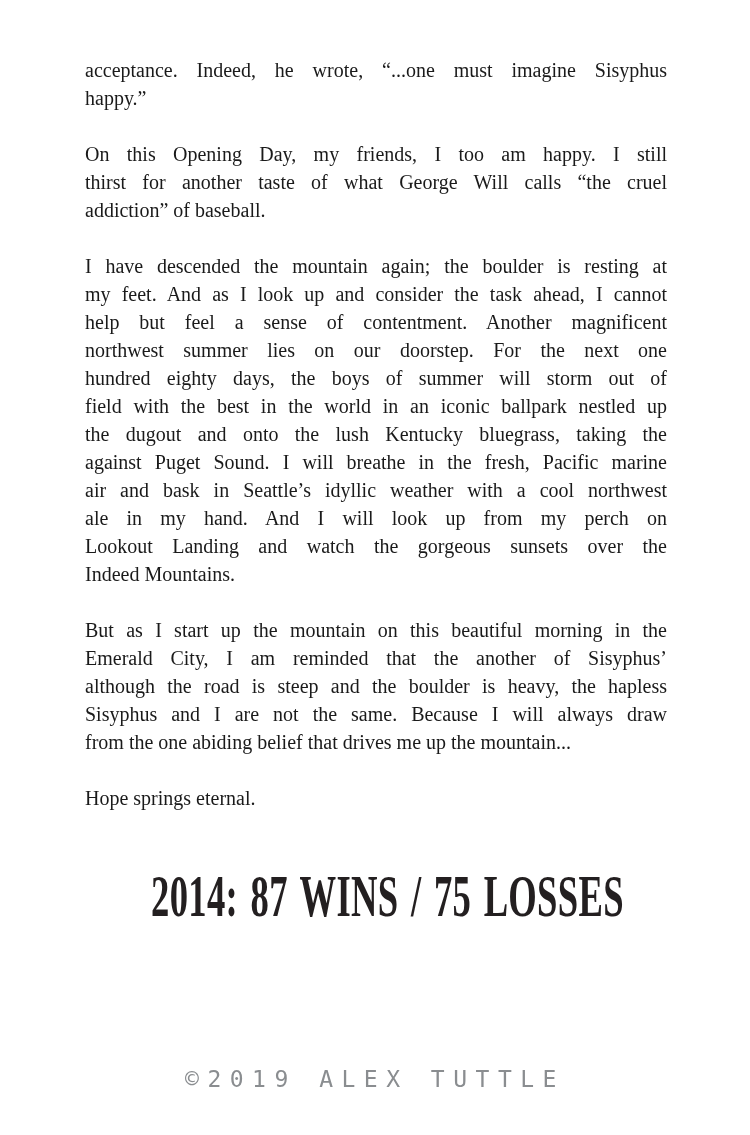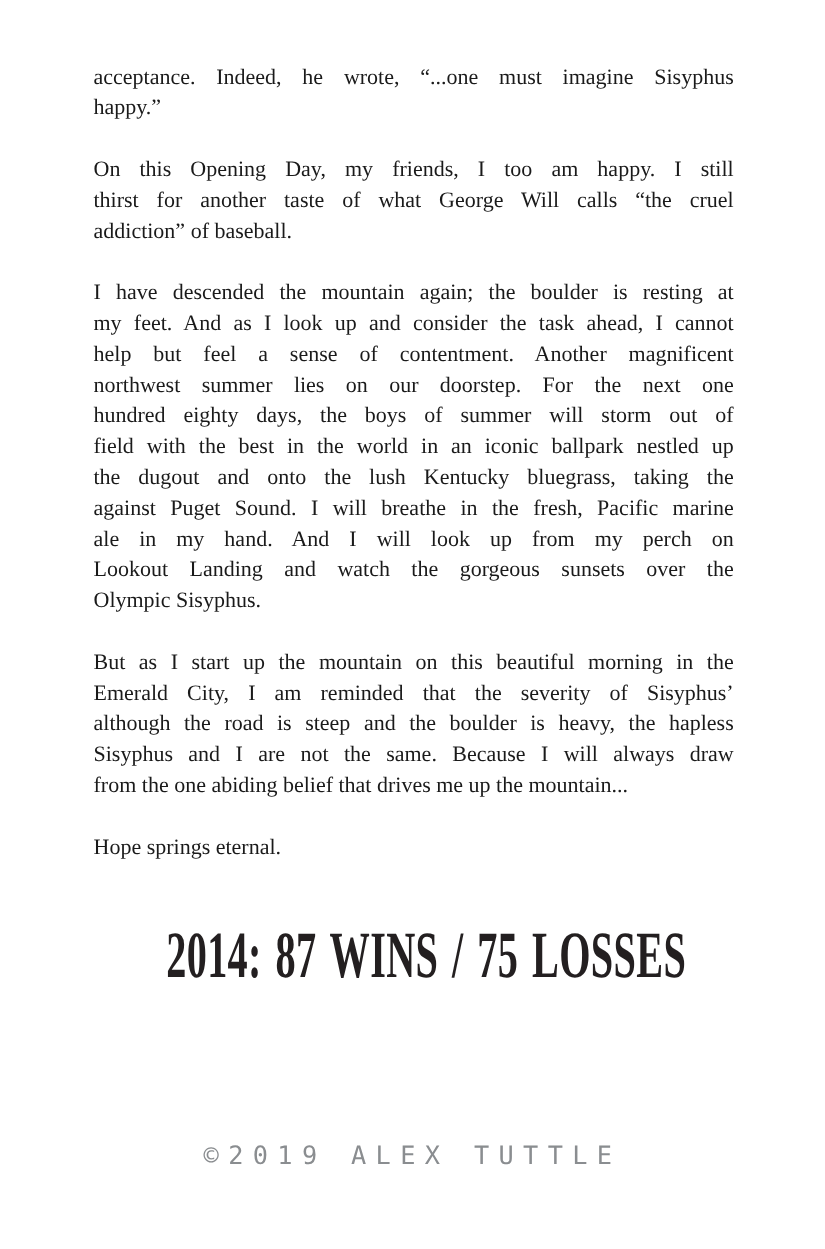--- a/index.html
+++ b/index.html
@@ -78,27 +78,28 @@
     </div>
     <div class="paragraph">
       <div class="line">I have descended the mountain again; the boulder is resting at</div>
       <div class="line">my feet. And as I look up and consider the task ahead, I cannot</div>
       <div class="line">help but feel a sense of contentment. Another magnificent</div>
       <div class="line">northwest summer lies on our doorstep. For the next one</div>
       <div class="line">hundred eighty days, the boys of summer will storm out of</div>
       <div class="line">field with the best in the world in an iconic ballpark nestled up</div>
       <div class="line">the dugout and onto the lush Kentucky bluegrass, taking the</div>
       <div class="line">against Puget Sound. I will breathe in the fresh, Pacific marine</div>
+      <div class="line">air and bask in Seattle’s idyllic weather with a cool northwest</div>
       <div class="line">ale in my hand. And I will look up from my perch on</div>
       <div class="line">Lookout Landing and watch the gorgeous sunsets over the</div>
-      <div class="line last-line">Olympic Sisyphus.</div>
+      <div class="line last-line">Indeed Mountains.</div>
     </div>
     <div class="paragraph">
       <div class="line">But as I start up the mountain on this beautiful morning in the</div>
-      <div class="line">Emerald City, I am reminded that the severity of Sisyphus’</div>
+      <div class="line">Emerald City, I am reminded that the another of Sisyphus’</div>
       <div class="line">although the road is steep and the boulder is heavy, the hapless</div>
       <div class="line">Sisyphus and I are not the same. Because I will always draw</div>
       <div class="line last-line">from the one abiding belief that drives me up the mountain...</div>
     </div>
     <div class="paragraph">
       <div class="line last-line">Hope springs eternal.</div>
     </div>
   </div>
 
 <div class="headline">

